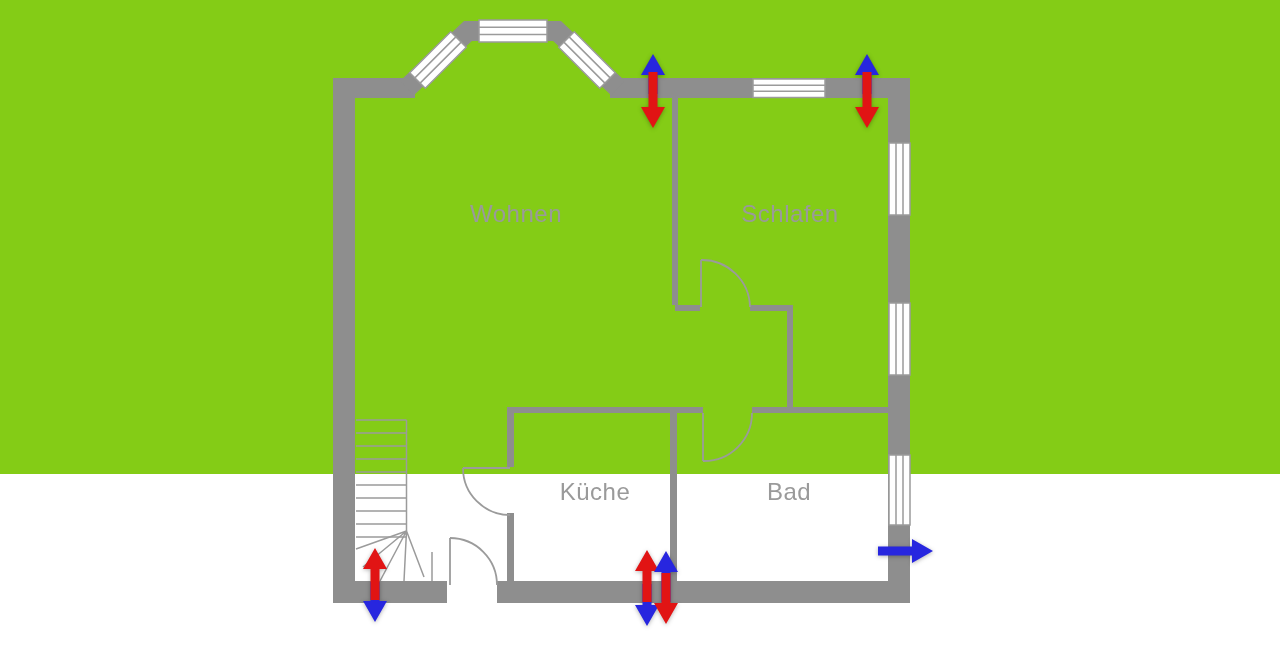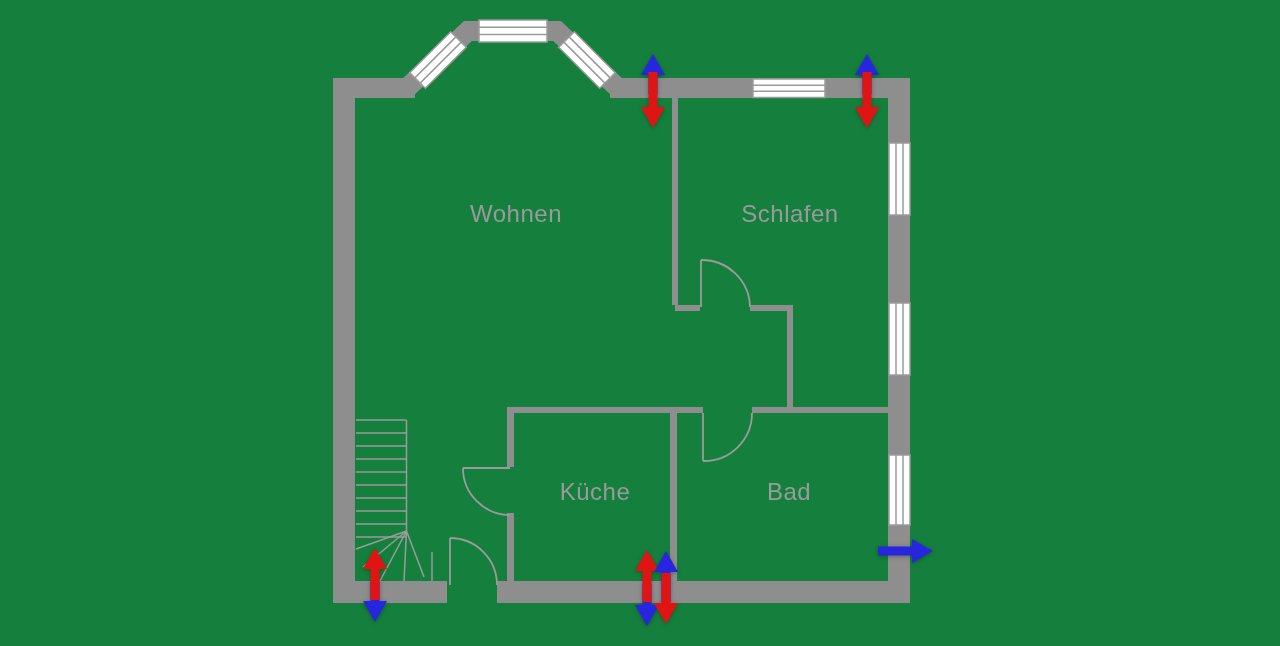--- a/index.html
+++ b/index.html
@@ -1,17 +1,17 @@
 <!DOCTYPE html>
 <html><head>
 <meta charset="utf-8">
 <style>
   html,body{margin:0;padding:0;background:#ffffff;}
   body{width:1280px;height:646px;overflow:hidden;}
-  .stage{position:relative;width:1280px;height:646px;background:#15803d;}
+  .stage{position:relative;width:1280px;height:474px;background:#84cc16;}
   svg{display:block;}
   svg text{
     font-family:"Liberation Sans", sans-serif;
     font-size:24px;
     letter-spacing:0.5px;
     text-anchor:middle;
   }
   .arrows{filter:drop-shadow(0 1px 2px rgba(0,0,0,0.30));}
 </style>
 </head>

